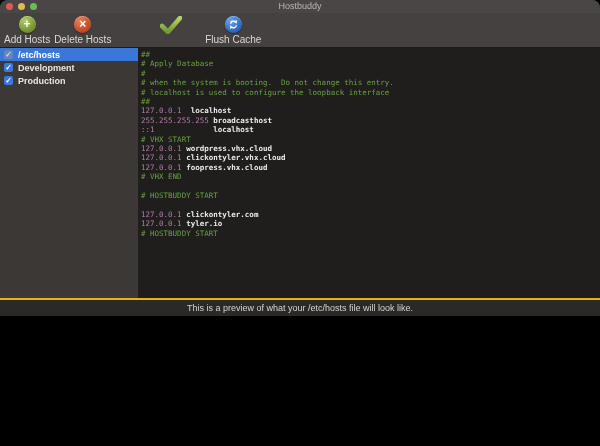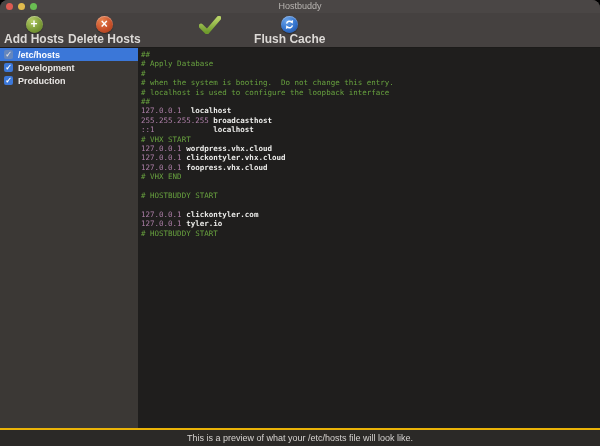--- a/index.html
+++ b/index.html
@@ -1,40 +1,40 @@
 <!DOCTYPE html>
 <html style="--sel-blue: #3b77d8; --cb-blue: #3c78d9; --comment: #68a23f; --ip: #ad7fa8; --host: #ececea;"><head>
 <meta charset="utf-8">
 <style>
   * { margin:0; padding:0; box-sizing:border-box; }
   html,body { width:600px; height:446px; overflow:hidden; background:#000; }
   body { font-family:"Liberation Sans", sans-serif; }
 
-  .window { width:600px; height:446px; display:flex; flex-direction:column;
+  .window { width:600px; height:316px; display:flex; flex-direction:column;
             border-radius:8px 8px 0 0; overflow:hidden; background:#454140; }
 
   
   .titlebar { height:13px; position:relative; background:#4a4645; flex:none; }
   .traffic { position:absolute; left:6px; top:3px; display:flex; gap:5px; }
   .tl { width:7px; height:7px; border-radius:50%; display:inline-block; }
   .tl.red    { background:#dd5b52; }
   .tl.yellow { background:#e0bb4d; }
   .tl.green  { background:#69bd52; }
   .wtitle { text-align:center; font-size:9px; line-height:13px; color:#b9b5b2; }
 
   
   .toolbar { height:35px; background:#454140; flex:none; display:flex;
              align-items:flex-start; padding:1px 0 0 4px;
              border-bottom:1px solid #1c1b1a; }
   .tbtn { display:flex; flex-direction:column; align-items:center; cursor:default; }
   .tbtn:nth-child(2) { margin-left:4px; }
   .tbtn:nth-child(3) { margin-left:26px;gap:14px; }
   .tbtn:nth-child(4) { }
   .ticon { height:21px; display:flex; align-items:center; justify-content:center; }
-  .tlabel { font-size:12px; color:#dcd9d6; line-height:9px; white-space:nowrap;font-weight:bold; }
+  .tlabel { font-size:10px; color:#dcd9d6; line-height:9px; white-space:nowrap; }
   .sphere { width:17px; height:17px; border-radius:50%; display:flex;
             align-items:center; justify-content:center;
             box-shadow:inset 0 1px 1px rgba(255,255,255,.35), 0 1px 1px rgba(0,0,0,.4); }
   .sp-green { background:radial-gradient(circle at 35% 28%, #b4cc66, #7d9c38 55%, #5a7a24); }
   .sp-red   { background:radial-gradient(circle at 35% 28%, #e8834f, #c9512a 55%, #9e3a16); }
   .sp-blue  { background:radial-gradient(circle at 35% 28%, #6aa4ea, #3272cc 55%, #1f4a97); }
   .glyph { color:#fff; font-weight:bold; font-size:12px; line-height:15px; }
 
   
   .content { flex:1; display:flex; min-height:0; }

